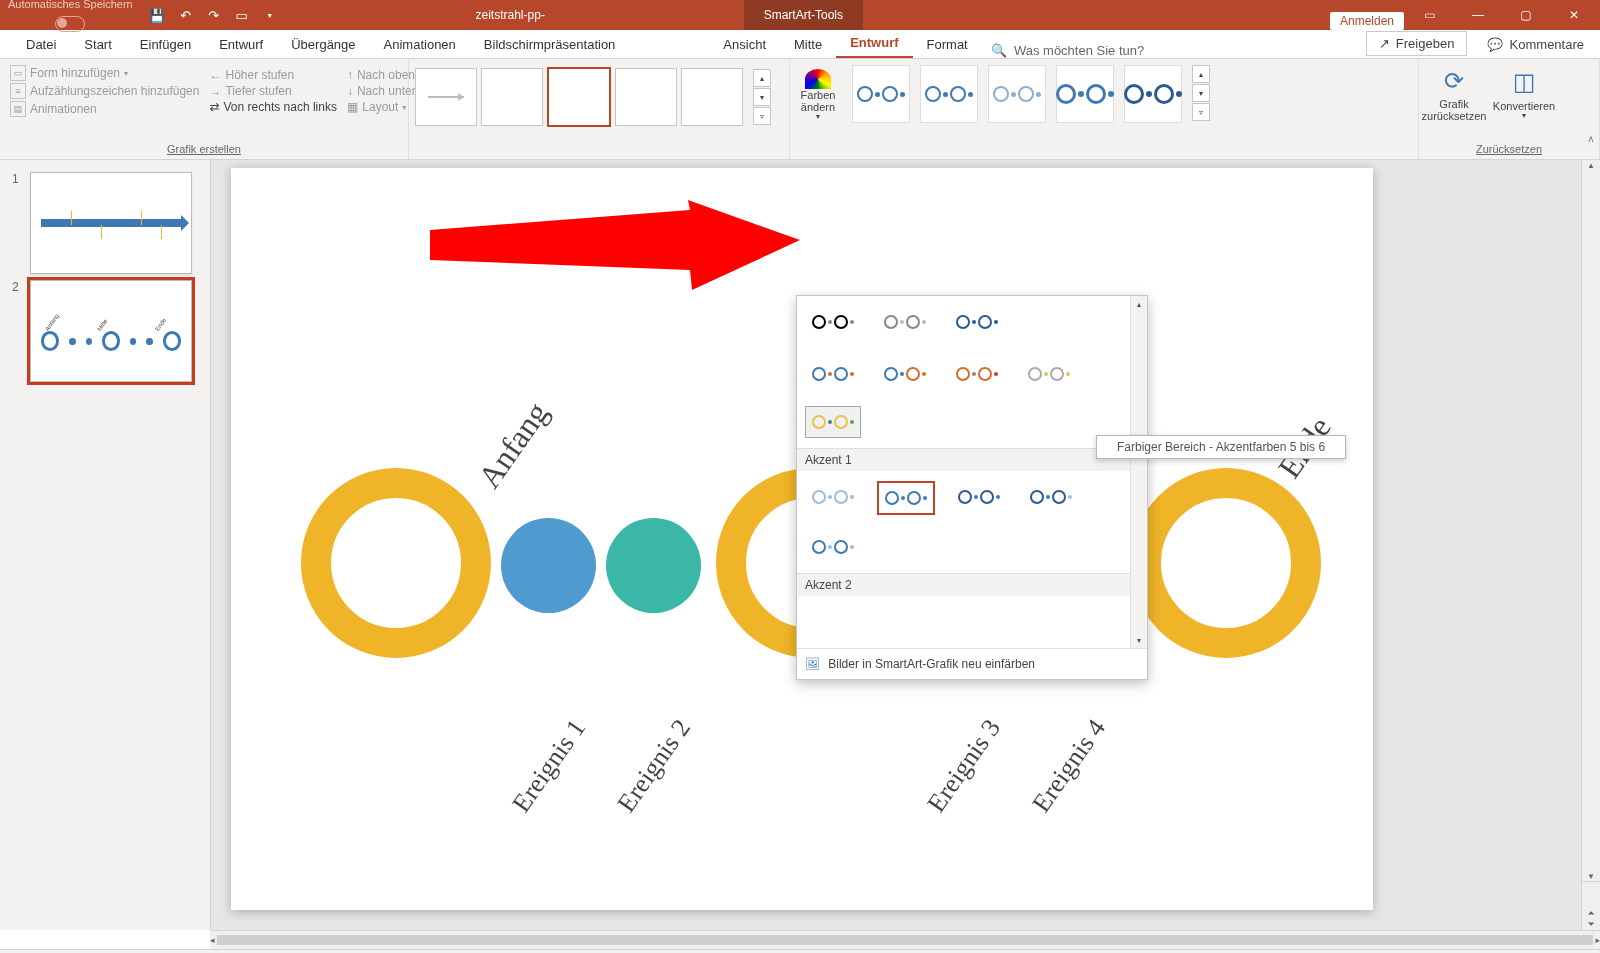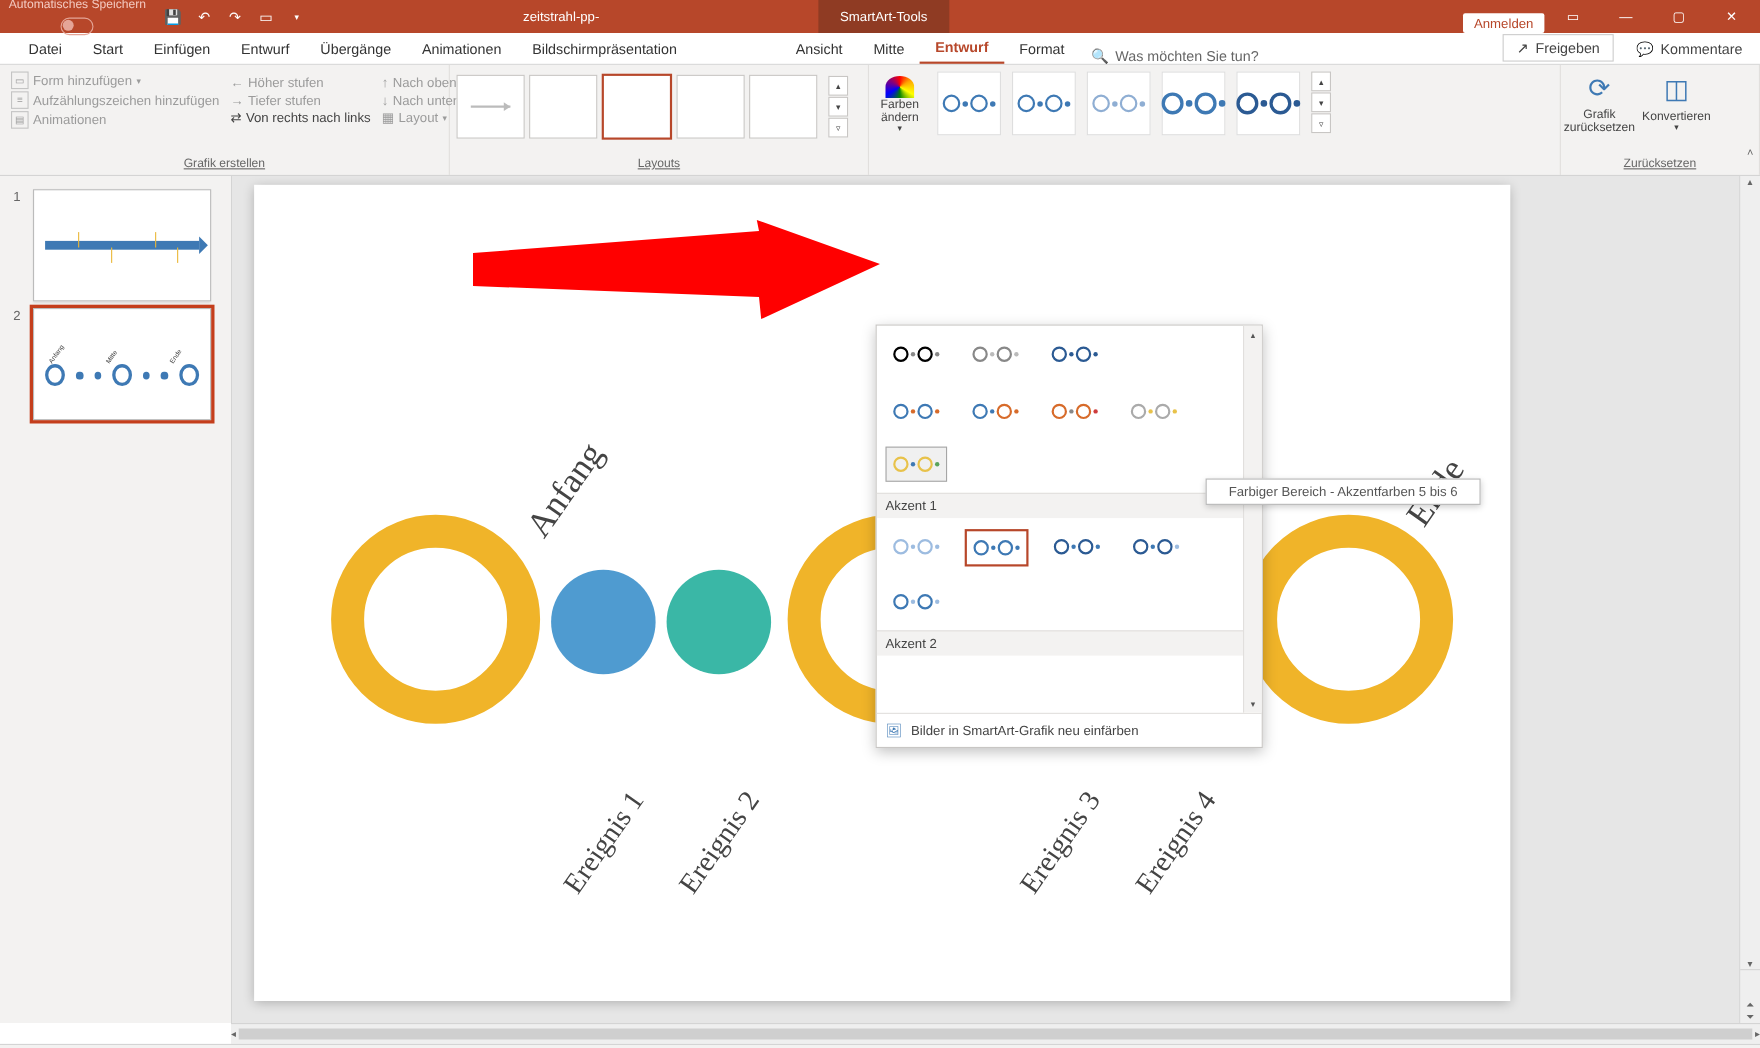--- a/index.html
+++ b/index.html
@@ -216,21 +216,20 @@
       <div class="slot"></div>
       <div class="slot"></div>
       <div class="styleg">
           <div class="spin">
             <div>▴</div>
             <div>▾</div>
             <div>▿</div>
           </div>
         </div>
     </div>
-    <div class="label">Layouts</div>
   </div>
 
   <div class="group" style="flex:1;">
     <div style="display:flex;">
       <div class="colorbtn">
         <div class="palette"></div>
         <span style="text-align:center;">Farben ändern</span>
         <span style="font-size:8px;">▾</span>
       </div>
       <div class="styleg">

